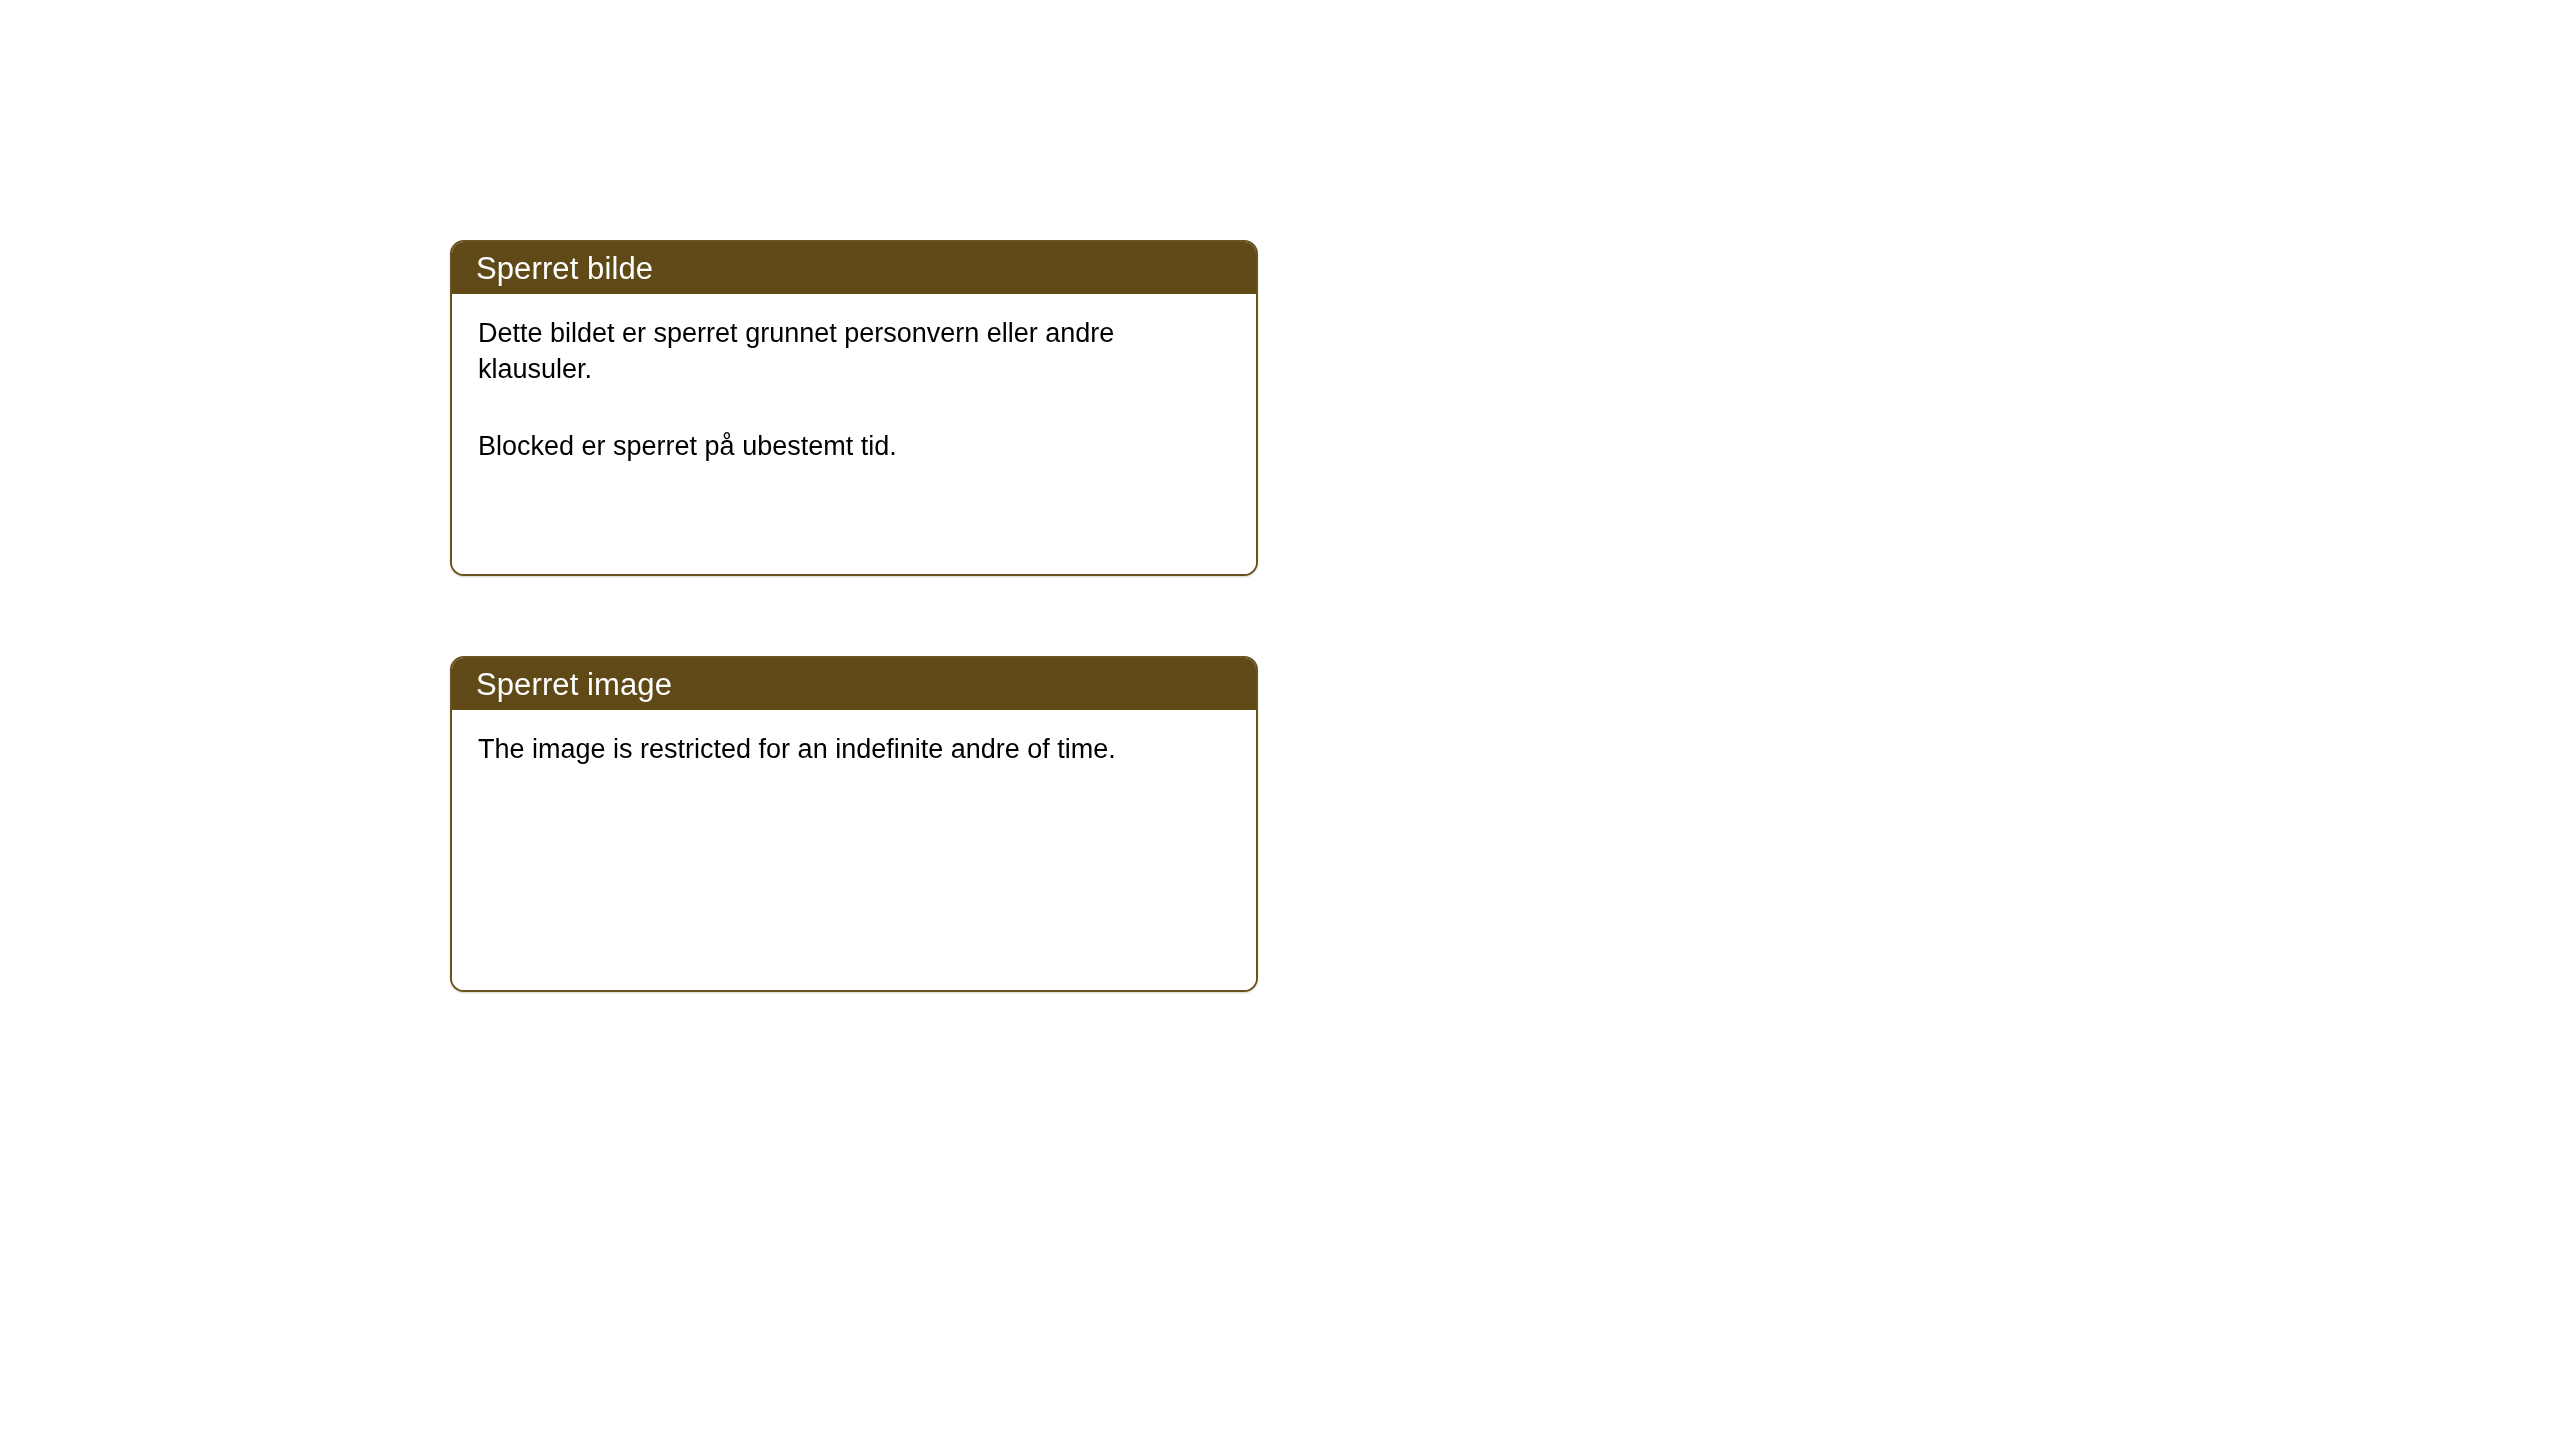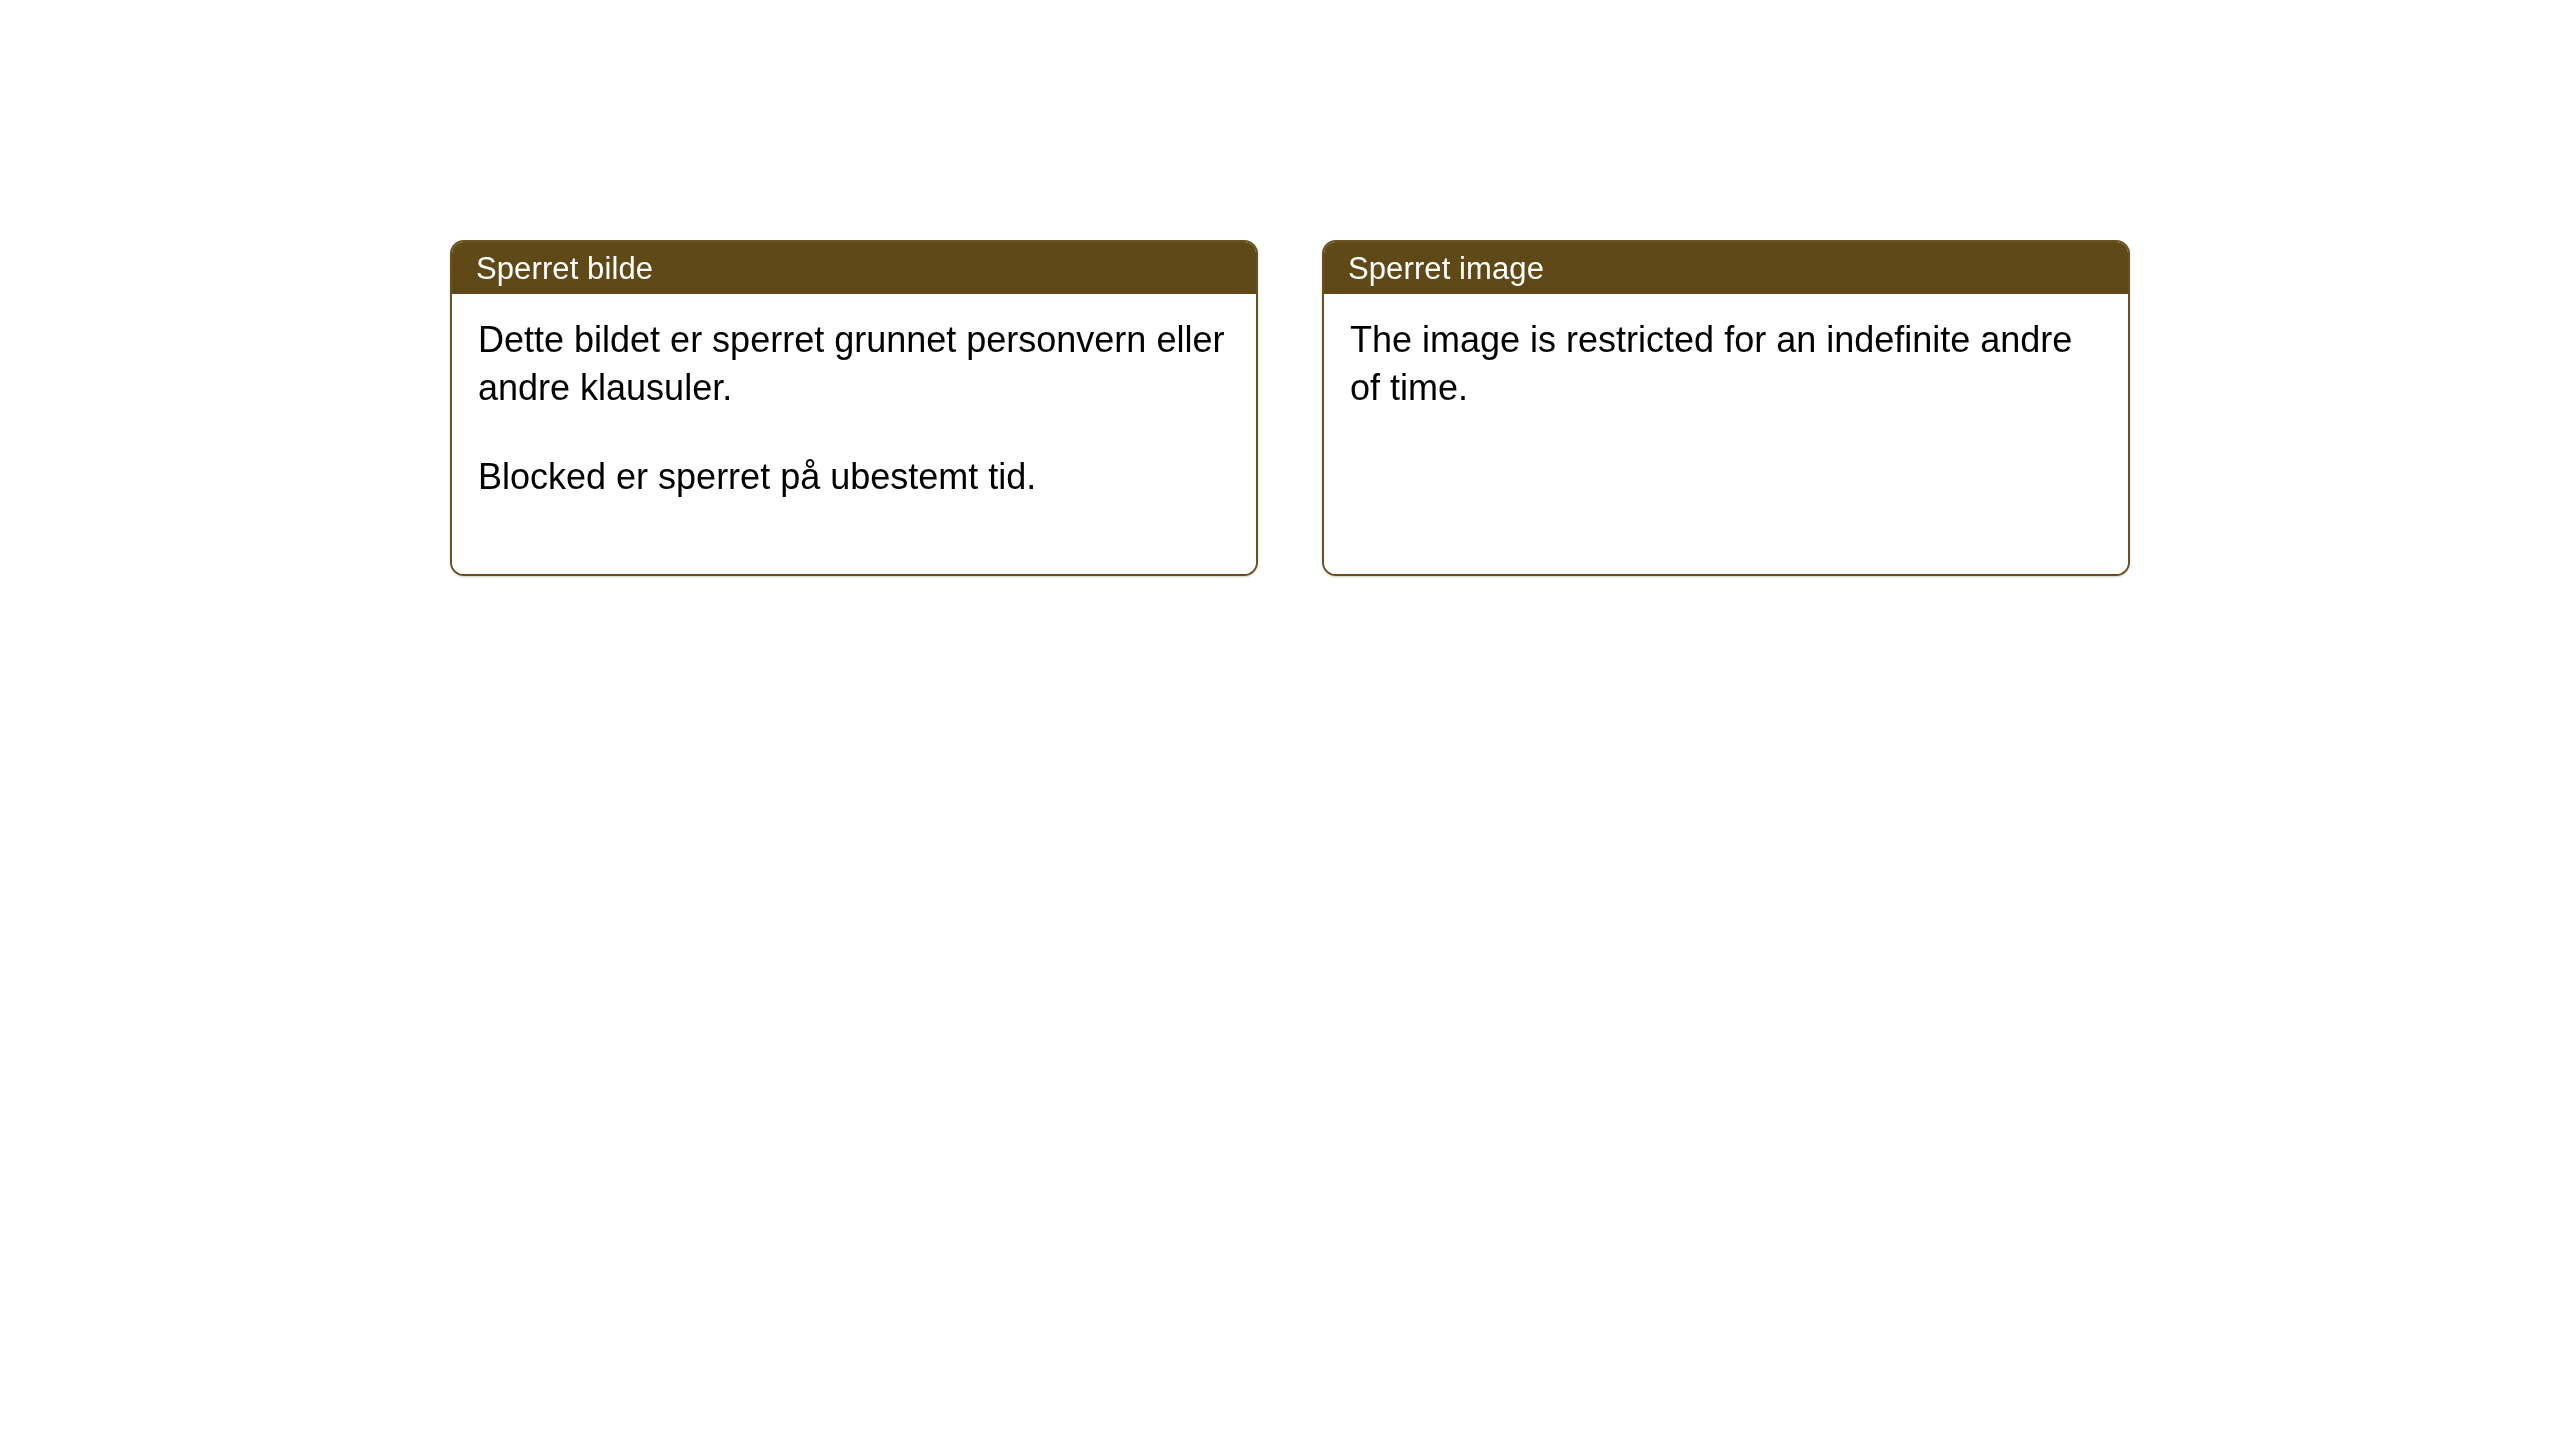--- a/index.html
+++ b/index.html
@@ -15,23 +15,23 @@
     -webkit-font-smoothing: antialiased;
     overflow: hidden;
     position: relative;
   }
 
   .notice-area {
     position: absolute;
     left: 450px;
     top: 240px;
     display: flex;
-    flex-direction: row;
+    flex-direction: column;
     align-items: flex-start;
-    gap: 64px;
+    gap: 80px;
   }
 
   .notice-card {
     width: 808px;
     height: 336px;
     box-sizing: border-box;
     background: #ffffff;
     border: 2px solid #6a5120;
     border-radius: 14px;
     overflow: hidden;
@@ -61,21 +61,21 @@
 
   .notice-card__body {
     flex: 1 1 auto;
     padding: 22px 26px 20px 26px;
     box-sizing: border-box;
     background: #ffffff;
   }
 
   .notice-card__paragraph {
     color: #000000;
-    font-size: 36px;
+    font-size: 27px;
     line-height: 1.33;
     margin: 0;
     font-weight: 400;
   }
 
   .notice-card__paragraph + .notice-card__paragraph {
     margin-top: 41px;
   }
 </style>
 </head>

